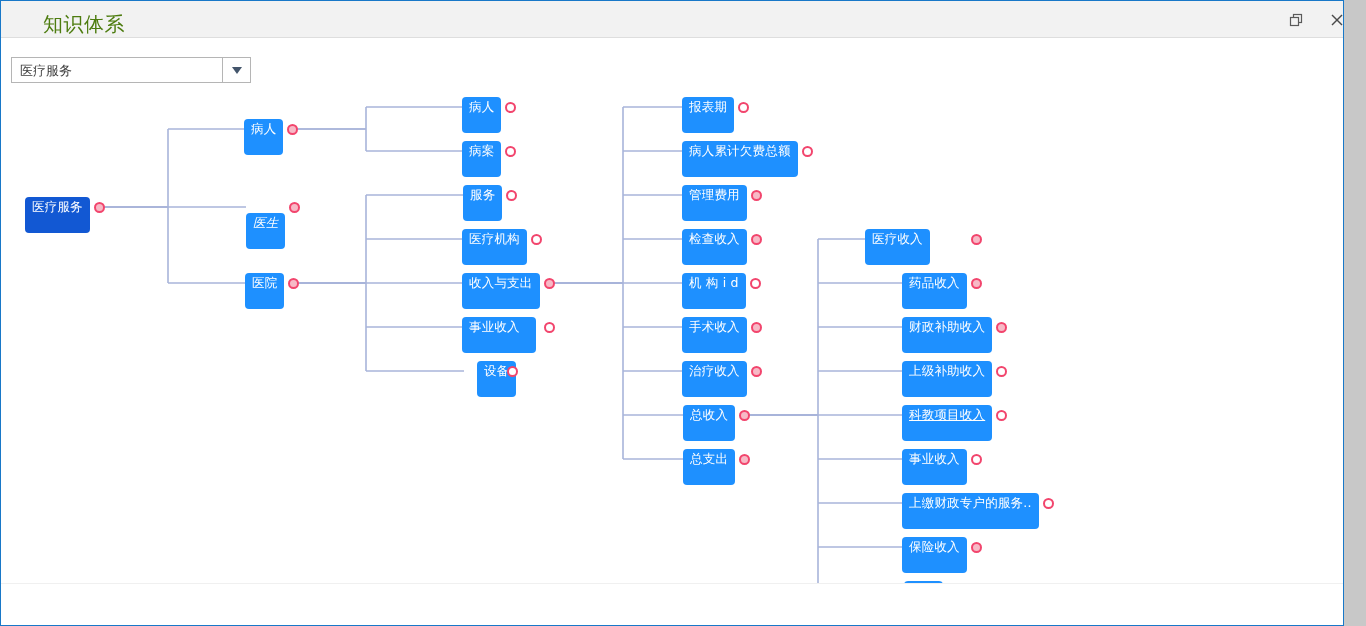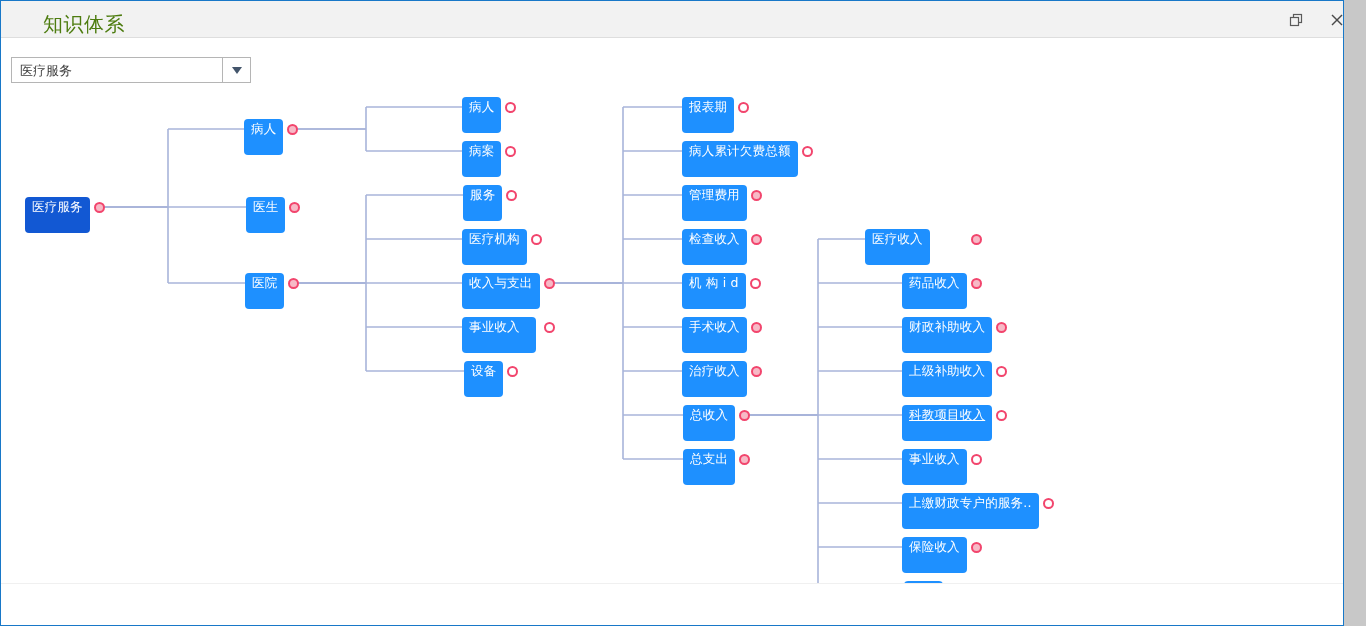--- a/index.html
+++ b/index.html
@@ -210,37 +210,37 @@
           <line x1="817" y1="454" x2="901" y2="454" stroke="#a8b4da" stroke-width="1.6"></line>
           <line x1="744" y1="322" x2="817" y2="322" stroke="#a8b4da" stroke-width="1.6"></line>
           <line x1="817" y1="498" x2="903" y2="498" stroke="#a8b4da" stroke-width="1.6"></line>
           <line x1="744" y1="322" x2="817" y2="322" stroke="#a8b4da" stroke-width="1.6"></line>
         </svg>
       <div id="nodes-layer">
           <div class="node root" style="left: 24px; top: 104px; min-width: 58px;">医疗服务</div>
           <div class="dot filled" style="left: 93px; top: 108.5px;"></div>
           <div class="node" style="left: 243px; top: 26px; min-width: 34px;">病人</div>
           <div class="dot filled" style="left: 286px; top: 30.5px;"></div>
-          <div class="node" style="left: 245px; top: 104px; min-width: 32px;">医生</div>
+          <div class="node" style="left: 245px; top: 120px; min-width: 32px; font-style: italic;">医生</div>
           <div class="dot filled" style="left: 288px; top: 108.5px;"></div>
           <div class="node" style="left: 244px; top: 180px; min-width: 33px;">医院</div>
           <div class="dot filled" style="left: 287px; top: 184.5px;"></div>
           <div class="node" style="left: 461px; top: 4px; min-width: 34px;">病人</div>
           <div class="dot" style="left: 504px; top: 8.5px;"></div>
           <div class="node" style="left: 461px; top: 48px; min-width: 34px;">病案</div>
           <div class="dot" style="left: 504px; top: 52.5px;"></div>
           <div class="node" style="left: 462px; top: 92px; min-width: 34px;">服务</div>
           <div class="dot" style="left: 505px; top: 96.5px;"></div>
           <div class="node" style="left: 461px; top: 136px; min-width: 60px;">医疗机构</div>
           <div class="dot" style="left: 530px; top: 140.5px;"></div>
           <div class="node" style="left: 461px; top: 180px; min-width: 74px;">收入与支出</div>
           <div class="dot filled" style="left: 543px; top: 184.5px;"></div>
           <div class="node" style="left: 461px; top: 224px; min-width: 74px;">事业收入</div>
           <div class="dot" style="left: 543px; top: 228.5px;"></div>
-          <div class="node" style="left: 463px; top: 268px; min-width: 34px;">设备</div>
+          <div class="node" style="left: 476px; top: 268px; min-width: 34px;">设备</div>
           <div class="dot" style="left: 506px; top: 272.5px;"></div>
           <div class="node" style="left: 681px; top: 4px; min-width: 47px;">报表期</div>
           <div class="dot" style="left: 737px; top: 8.5px;"></div>
           <div class="node" style="left: 681px; top: 48px; min-width: 110px;">病人累计欠费总额</div>
           <div class="dot" style="left: 801px; top: 52.5px;"></div>
           <div class="node" style="left: 681px; top: 92px; min-width: 60px;">管理费用</div>
           <div class="dot filled" style="left: 750px; top: 96.5px;"></div>
           <div class="node" style="left: 681px; top: 136px; min-width: 60px;">检查收入</div>
           <div class="dot filled" style="left: 750px; top: 140.5px;"></div>
           <div class="node" style="left: 681px; top: 180px; min-width: 63px;">机 构 i d</div>

